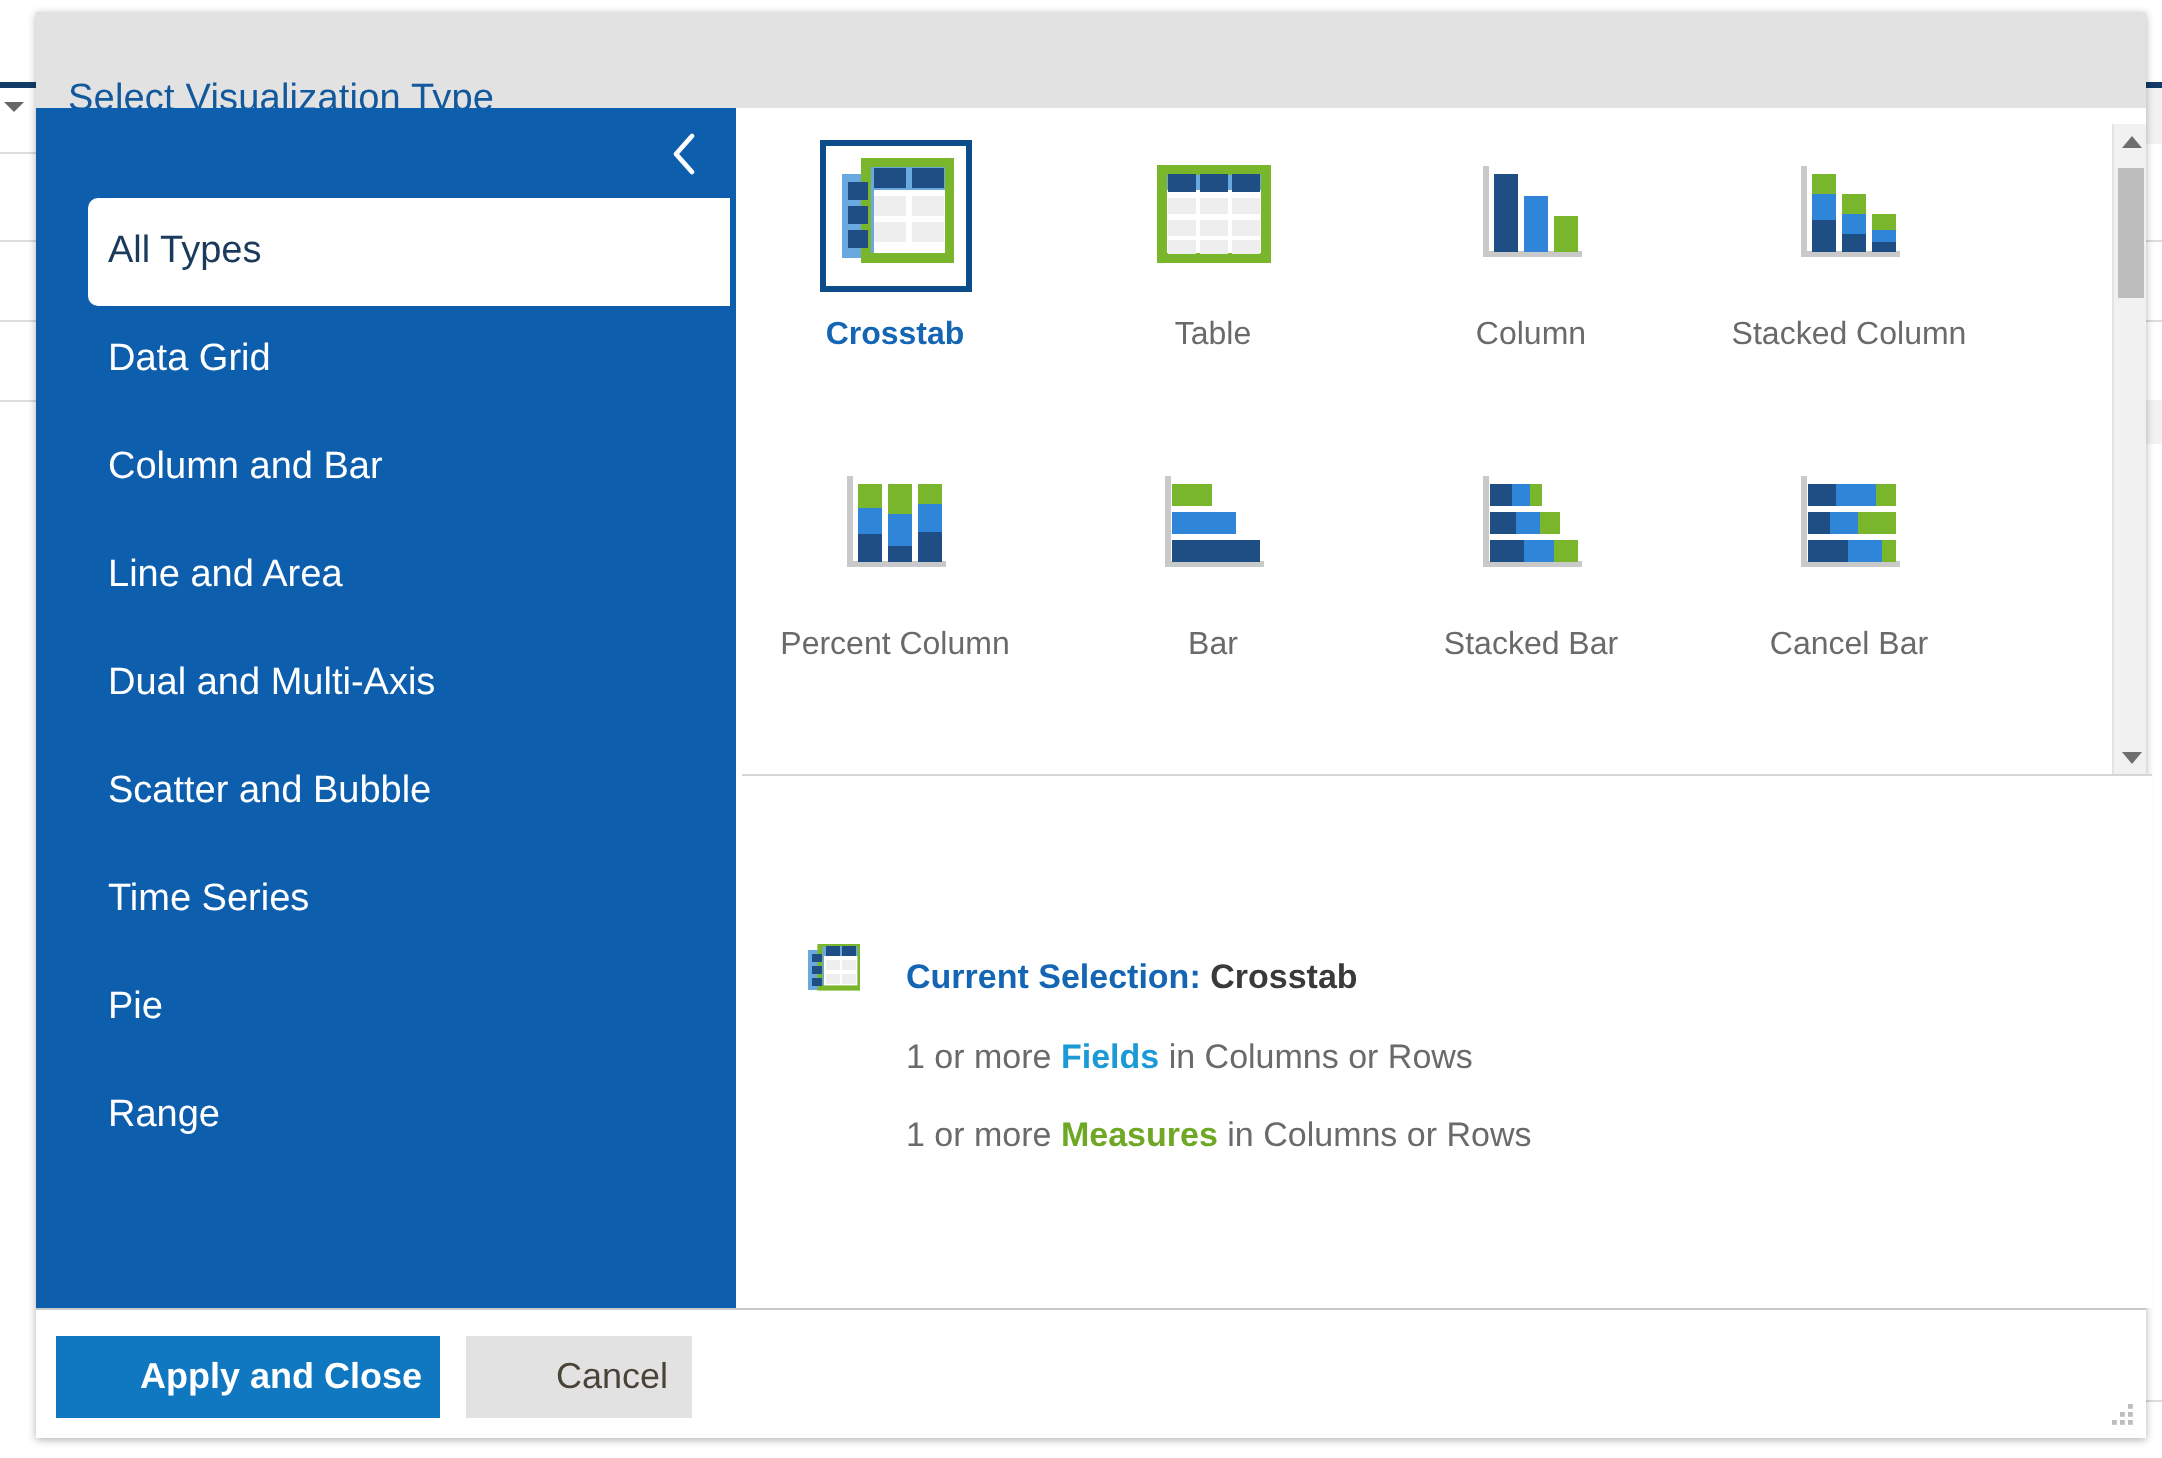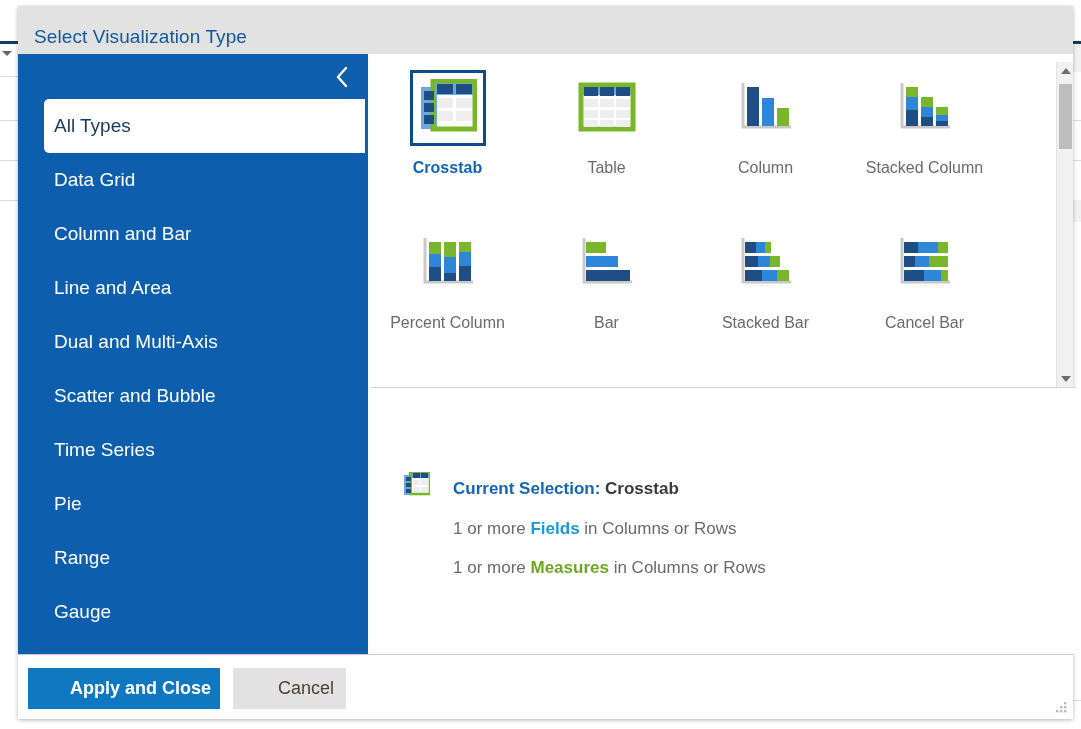--- a/index.html
+++ b/index.html
@@ -35,21 +35,21 @@
     background: #ffffff;
     box-shadow: 0 1px 4px rgba(0,0,0,0.30);
     box-sizing: border-box;
   }
   .dialog-titlebar {
     position: absolute; left: 0; top: 0; width: 100%; height: 48px;
     background: #e2e2e2;
     box-sizing: border-box;
   }
   .dialog-title {
-    position: absolute; left: 16px; top: 20px;
+    position: absolute; left: 16px; top: 33px;
     font-size: 19px; color: #11599c; font-weight: 400;
     letter-spacing: 0.1px;
   }
 
   .dialog-body {
     position: absolute; left: 0; top: 48px; width: 100%; height: 600px;
     background: #7f1d1d;
   }
 
   
@@ -280,23 +280,20 @@
             <span>Scatter and Bubble</span>
           </div>
           <div class="sb-item">
             <span>Time Series</span>
           </div>
           <div class="sb-item">
             <span>Pie</span>
           </div>
           <div class="sb-item">
             <span>Range</span>
-          </div>
-          <div class="sb-item">
-            <span>Gauge</span>
           </div>
         </div>
     </div>
 
     <div class="content">
 
       <div class="gallery">
         <div class="gallery-inner" id="gallery-grid">
             <div class="viz-cell selected">
               <div class="viz-icon-box">

